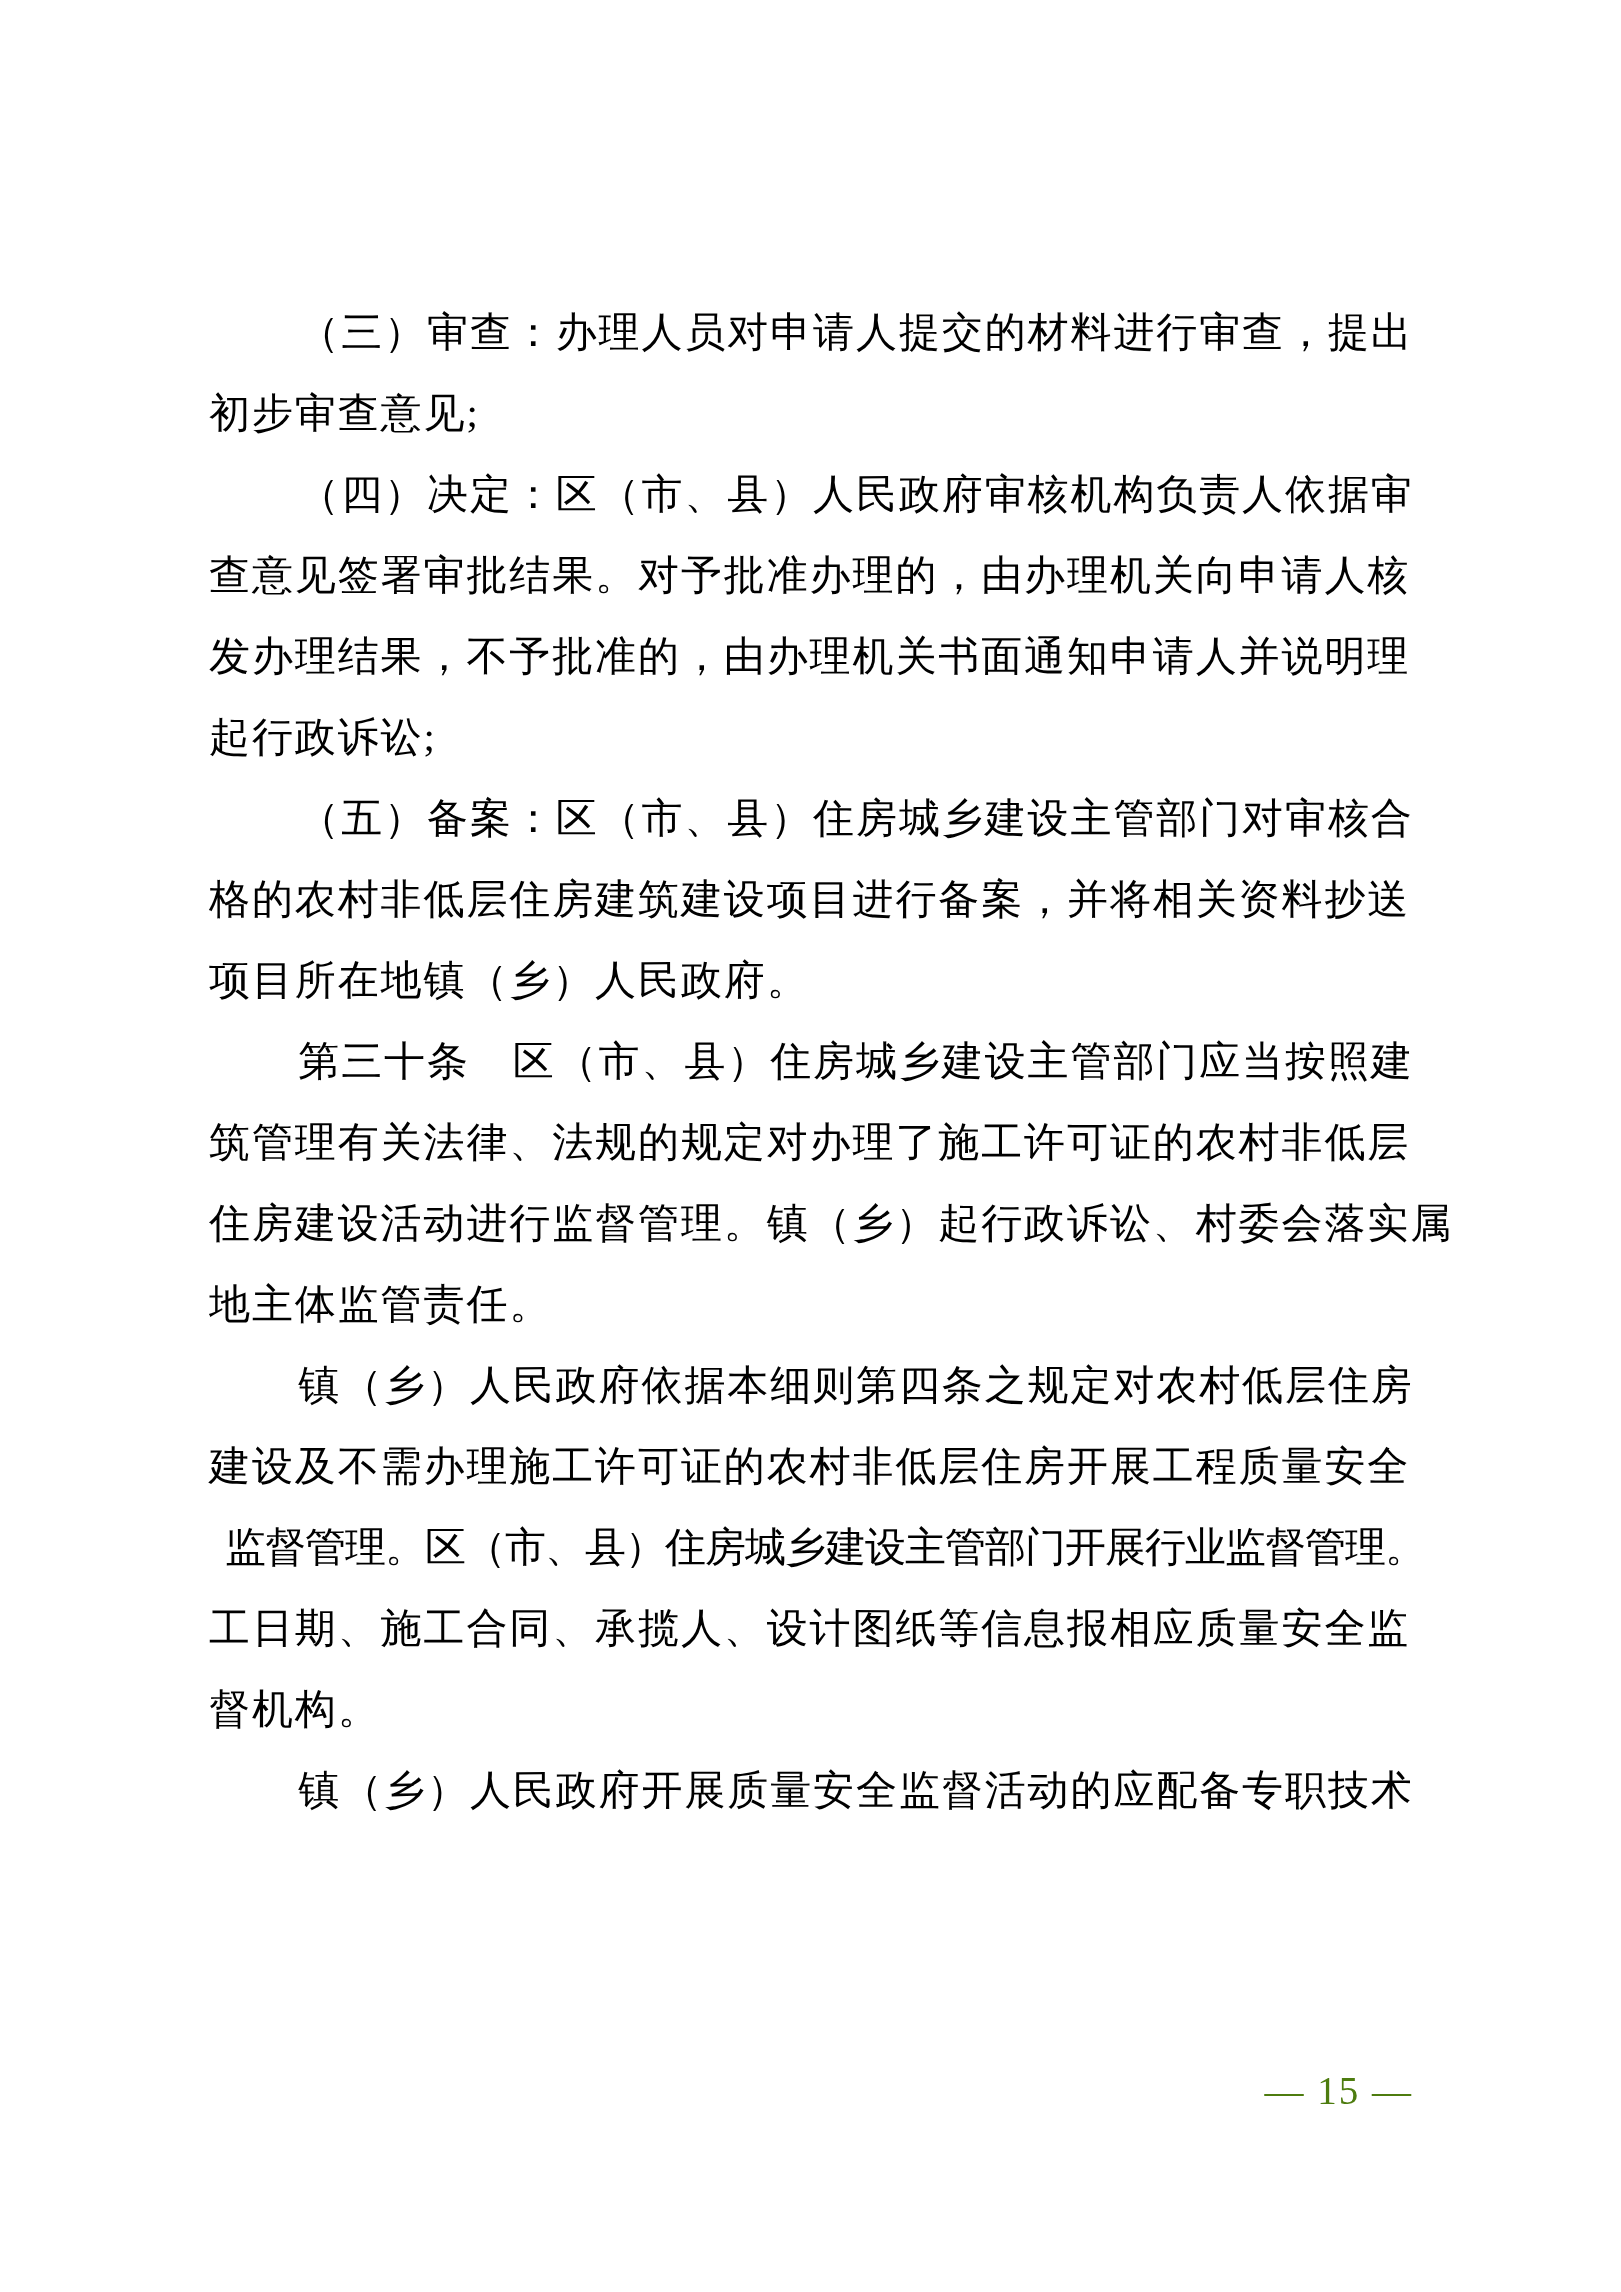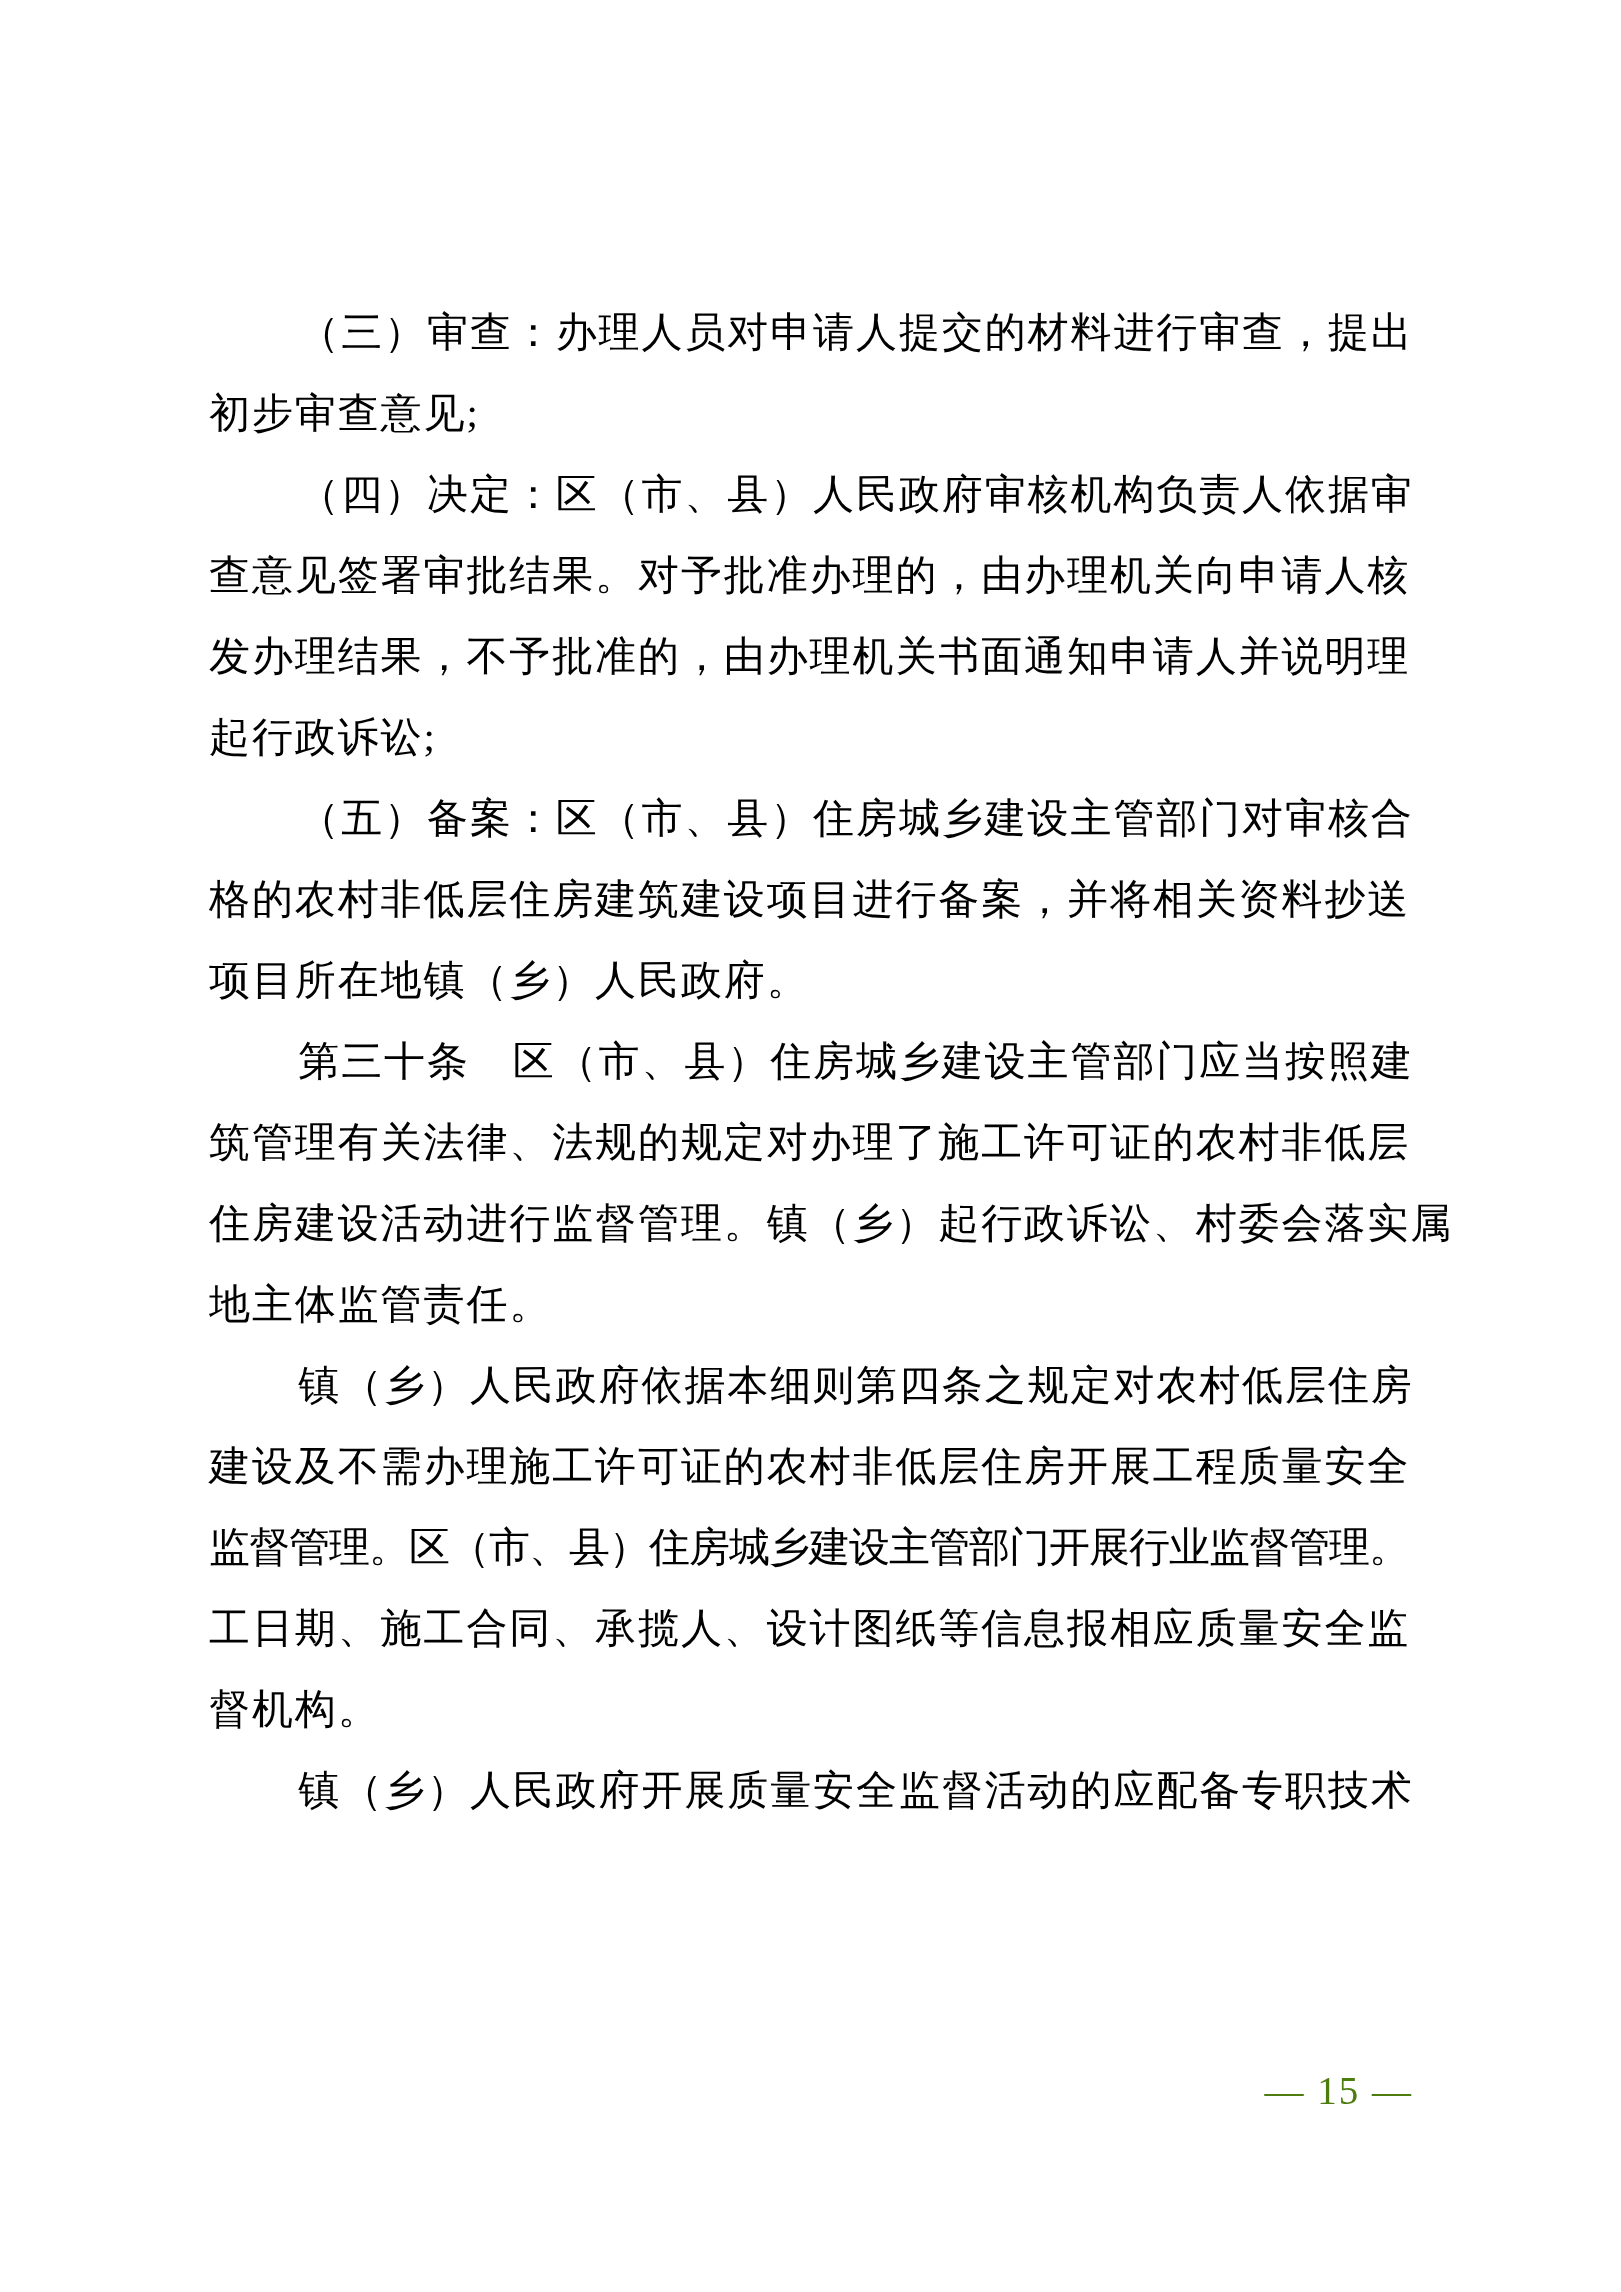--- a/index.html
+++ b/index.html
@@ -29,20 +29,21 @@
     letter-spacing: 1.9px;
     white-space: pre;
     color: #000000;
   }
   .line.indent {
     text-indent: 86px;
     text-align: center;
   }
   .line.squeeze {
     letter-spacing: -1px;
+    margin-left: 16px;
   }
   .footer {
     position: absolute;
     top: 2064px;
     right: 208px;
     height: 53px;
     line-height: 53px;
     font-size: 39px;
     letter-spacing: 2px;
     color: #4d7c0f;

